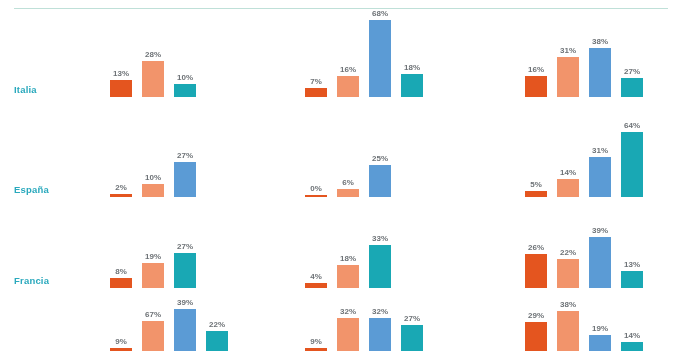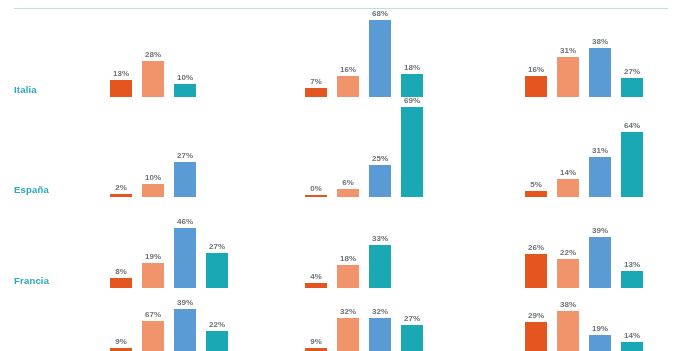--- a/index.html
+++ b/index.html
@@ -137,24 +137,20 @@
               <div class="bar c0" style="height: 2px;"></div>
             </div>
             <div class="bar-wrap">
               <div class="bar-label">6%</div>
               <div class="bar c1" style="height: 7.8px;"></div>
             </div>
             <div class="bar-wrap">
               <div class="bar-label">25%</div>
               <div class="bar c2" style="height: 32.5px;"></div>
             </div>
-            <div class="bar-wrap">
-              <div class="bar-label">69%</div>
-              <div class="bar c3" style="height: 89.7px;"></div>
-            </div>
           </div>
         </div>
         <div class="panel" style="left: 525px; top: 0px;">
           <div class="bars" style="top: 117px; height: 80px; position: absolute;">
             <div class="bar-wrap">
               <div class="bar-label">5%</div>
               <div class="bar c0" style="height: 6.5px;"></div>
             </div>
             <div class="bar-wrap">
               <div class="bar-label">14%</div>
@@ -177,24 +173,20 @@
           <div class="bars" style="top: 208px; height: 80px; position: absolute;">
             <div class="bar-wrap">
               <div class="bar-label">8%</div>
               <div class="bar c0" style="height: 10.4px;"></div>
             </div>
             <div class="bar-wrap">
               <div class="bar-label">19%</div>
               <div class="bar c1" style="height: 24.7px;"></div>
             </div>
             <div class="bar-wrap">
-              <div class="bar-label">46%</div>
-              <div class="bar c2" style="height: 59.8px;"></div>
-            </div>
-            <div class="bar-wrap">
               <div class="bar-label">27%</div>
               <div class="bar c3" style="height: 35.1px;"></div>
             </div>
           </div>
         </div>
         <div class="panel" style="left: 305px; top: 0px;">
           <div class="bars" style="top: 208px; height: 80px; position: absolute;">
             <div class="bar-wrap">
               <div class="bar-label">4%</div>
               <div class="bar c0" style="height: 5.2px;"></div>

